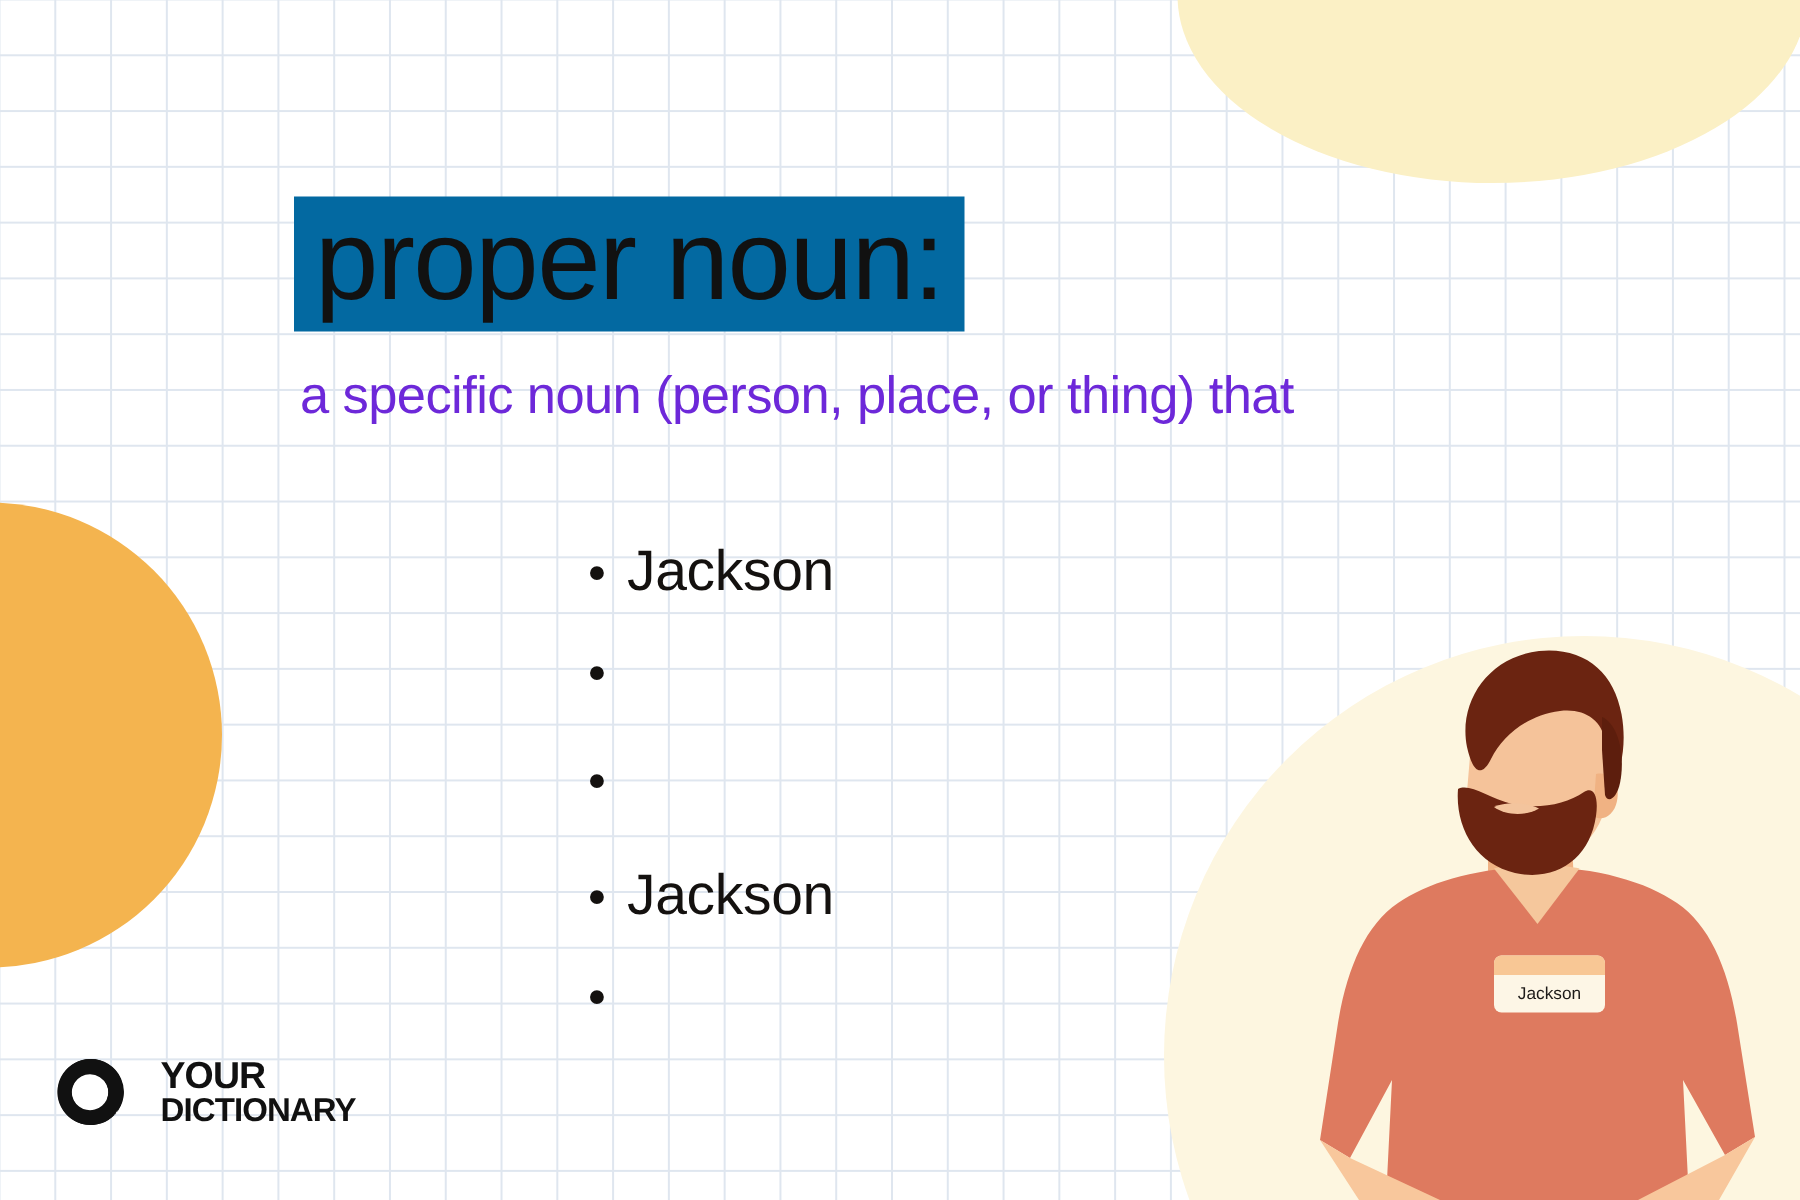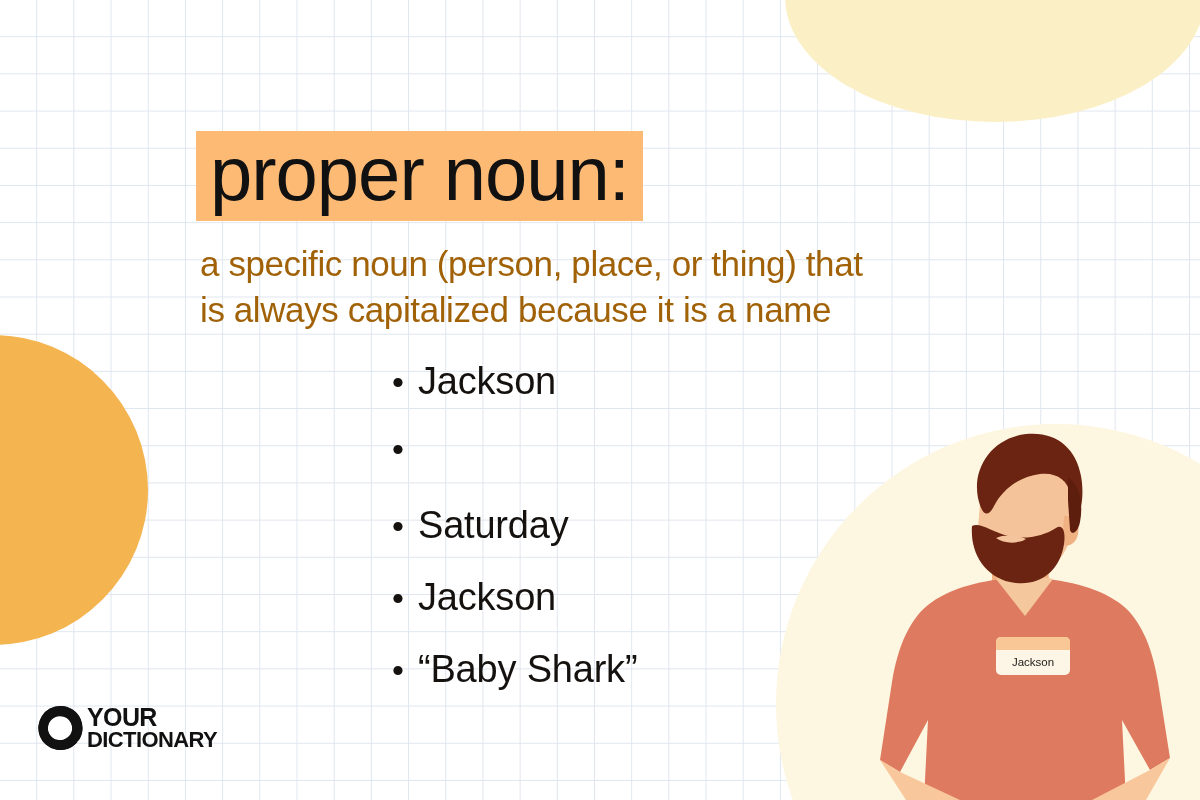--- a/index.html
+++ b/index.html
@@ -66,42 +66,42 @@
     z-index: 5;
   }
 
   .title-wrap {
     position: absolute;
     left: 196px;
     top: 131px;
   }
   .title-highlight {
     display: inline-block;
-    background: #fdba74;
+    background: #0369a1;
     padding: 2px 14px 6px 14px;
     line-height: 1;
   }
   .title-highlight .title-text {
     display: block;
     font-size: 76px;
     font-weight: 400;
     letter-spacing: -1px;
     color: #111111;
     font-family: "Liberation Sans", sans-serif;
     line-height: 1.08;
   }
 
   .definition {
     position: absolute;
     left: 200px;
     top: 241px;
     width: 880px;
     font-size: 35px;
     line-height: 1.32;
-    color: #a16207;
+    color: #6d28d9;
     font-weight: 400;
     letter-spacing: -0.4px;
   }
   .definition .def-line {
     display: block;
     white-space: nowrap;
   }
 
   .examples {
     position: absolute;
@@ -128,21 +128,21 @@
     letter-spacing: -0.2px;
   }
 
   
   .logo {
     position: absolute;
     left: 36px;
     top: 704px;
     display: flex;
     align-items: center;
-    gap: 3px;
+    gap: 23px;
   }
   .logo-mark {
     width: 48px;
     height: 48px;
     flex: 0 0 auto;
   }
   .logo-words {
     display: flex;
     flex-direction: column;
     line-height: 0.96;
@@ -188,42 +188,39 @@
   <div class="content">
 
     <div class="title-wrap">
       <span class="title-highlight">
         <span class="title-text">proper noun:</span>
       </span>
     </div>
 
     <div class="definition">
       <span class="def-line">a specific noun (person, place, or thing) that</span>
-      <span class="def-line">is always capitalized because it is a name</span>
     </div>
 
     <ul class="examples">
       <li>
         <span class="bullet">•</span>
         <span class="ex-label">Jackson</span>
       </li>
       <li>
         <span class="bullet">•</span>
       </li>
       <li>
         <span class="bullet">•</span>
-        <span class="ex-label">Saturday</span>
       </li>
       <li>
         <span class="bullet">•</span>
         <span class="ex-label">Jackson</span>
       </li>
       <li>
         <span class="bullet">•</span>
-        <span class="ex-label">“Baby Shark”</span>
       </li>
     </ul>
 
     <div class="logo">
       <svg class="logo-mark" viewBox="0 0 48 48">
         <path d="M24 2 A22 22 0 1 0 40.5 39.2 L33.2 32.4 A12.2 12.2 0 1 1 24 12.2 A12.2 12.2 0 0 1 33.4 32.2 L40.7 39.0 A22 22 0 0 0 24 2 Z" fill="#111111"></path>
         <rect x="30.5" y="29.5" width="11.5" height="9" transform="rotate(-2 30.5 29.5)" fill="#ffffff"></rect>
         <path d="M24 2 A22 22 0 1 0 38.8 40.5 L32.0 33.1 A12.2 12.2 0 1 1 36.2 24 A12.2 12.2 0 0 1 32.0 33.1 L38.8 40.5 A22 22 0 0 0 24 2 Z" fill="#111111"></path>
       </svg>
       <div class="logo-words">

